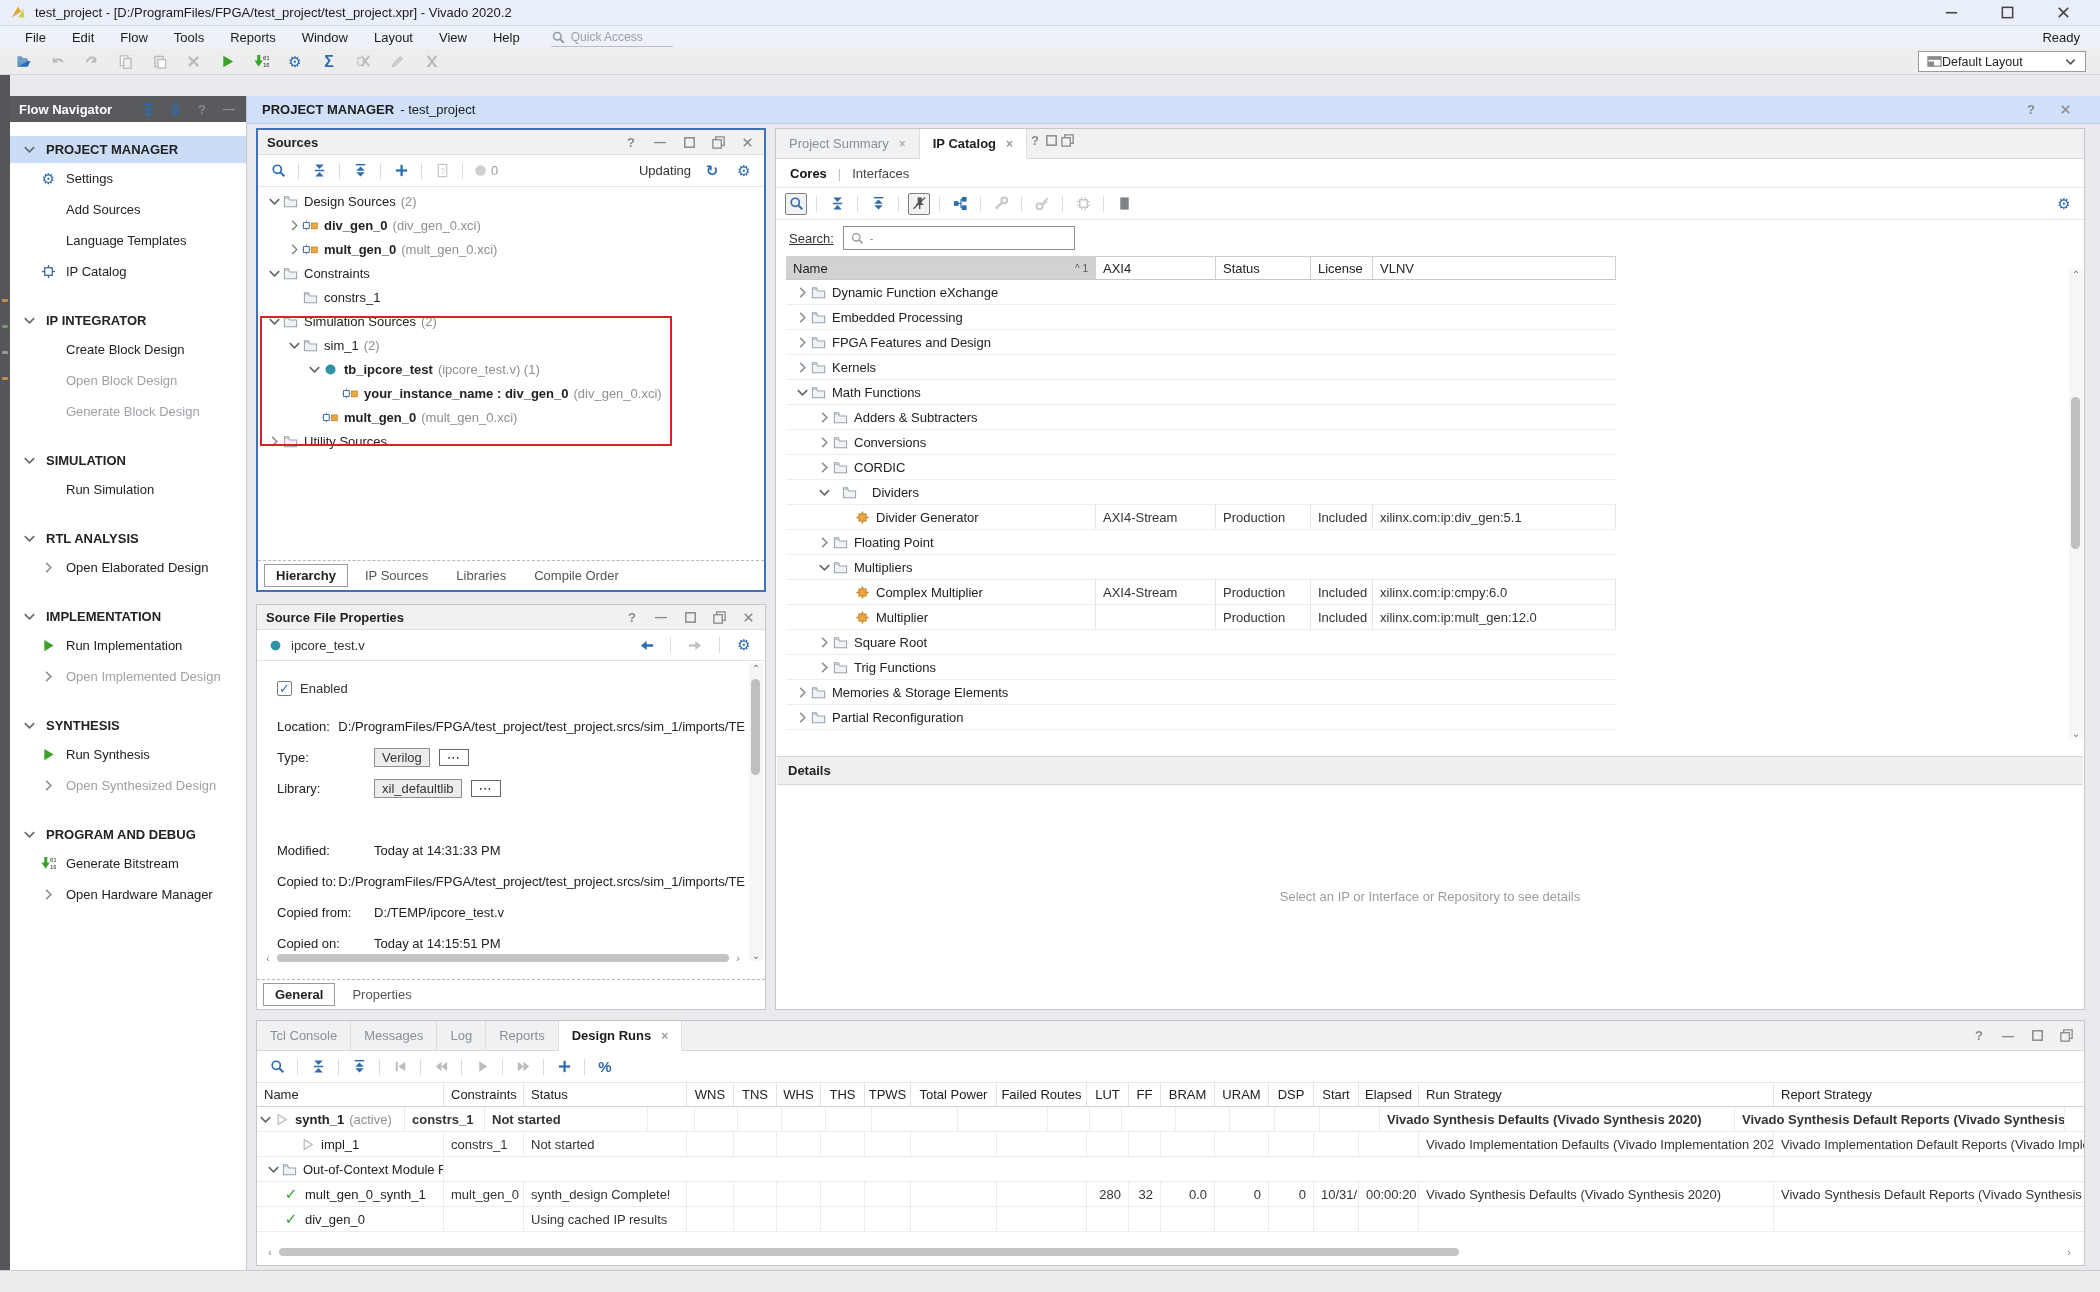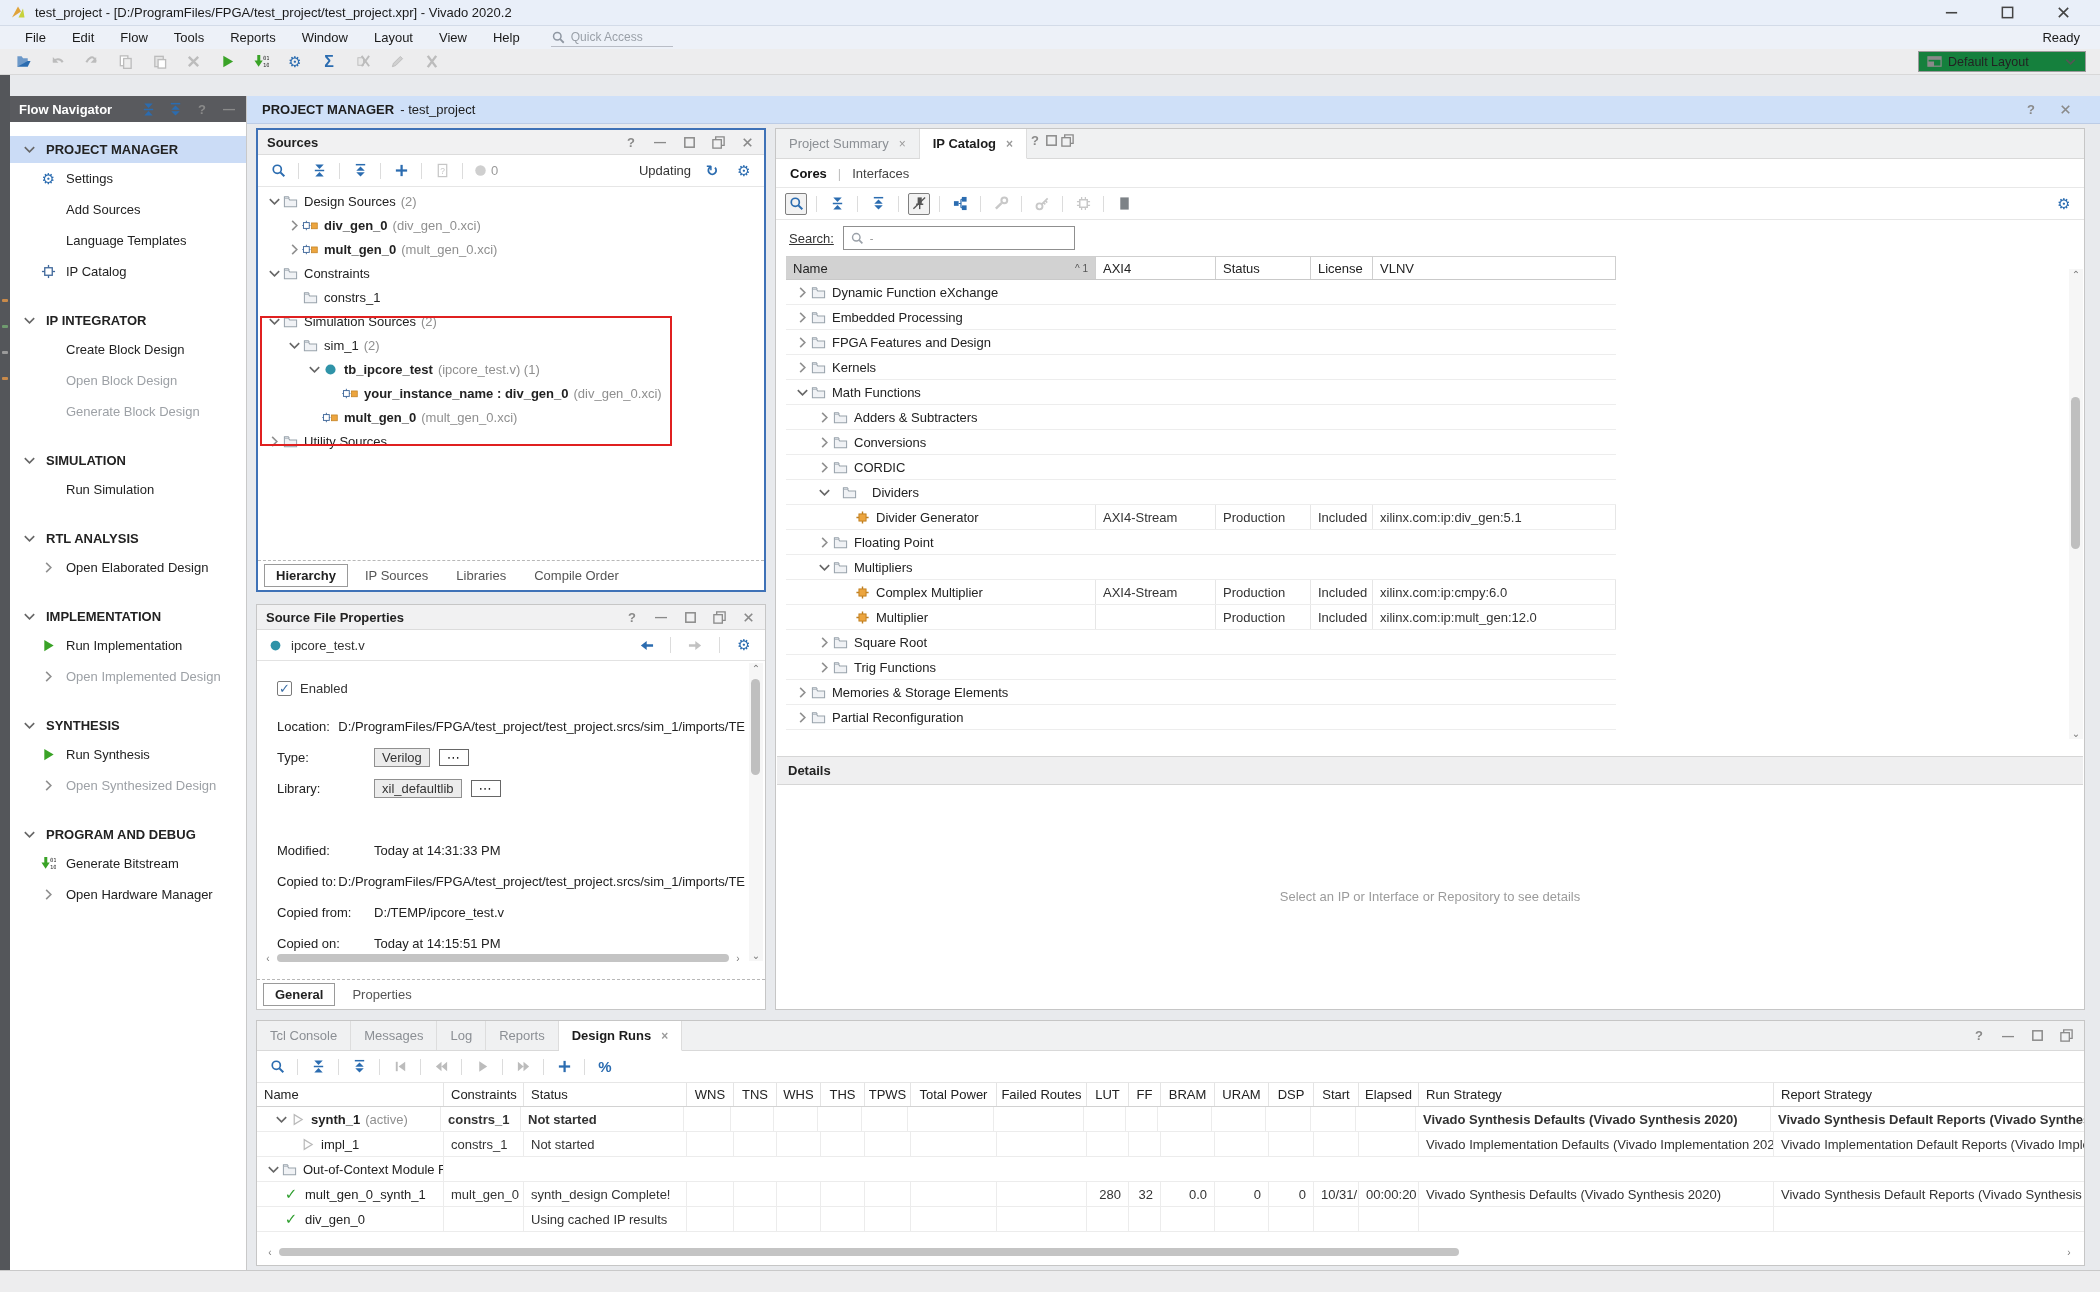--- a/index.html
+++ b/index.html
@@ -17,21 +17,21 @@
 
 .menubar{position:absolute;left:0;top:26px;width:2100px;height:23px;background:#edf1f8;display:flex;align-items:center;padding-left:12px}
 .menuitem{padding:0 13px;color:#1a1a1a;font-size:13px}
 .qa{margin-left:18px;width:122px;border-bottom:1px solid #b9bdc6;display:flex;align-items:center;gap:4px;height:19px}
 .qa input{border:0;outline:0;background:transparent;width:92px;font:12px "Liberation Sans",sans-serif;color:#555}
 .qa input::placeholder{color:#9aa0a8}
 .ready{margin-left:auto;margin-right:20px;color:#1a1a1a}
 
 .toolbar{position:absolute;left:0;top:49px;width:2100px;height:26px;background:#ededee;border-bottom:1px solid #d8d8d8;display:flex;align-items:center;padding-left:12px;gap:12px}
 .tbtn{width:22px;height:22px;display:flex;align-items:center;justify-content:center}
-.layoutdd{position:absolute;right:14px;top:51px;width:168px;height:21px;border:1px solid #9b9b9b;background:#15803d;display:flex;align-items:center;gap:6px;padding:0 7px;font-size:12.5px;color:#222}
+.layoutdd{position:absolute;right:14px;top:51px;width:168px;height:21px;border:1px solid #9b9b9b;background:#ffffff;display:flex;align-items:center;padding:0 7px;font-size:12.5px;color:#222}
 .layoutdd .cd{margin-left:auto}
 
 .leftstrip{position:absolute;left:0;top:75px;width:10px;height:1195px;background:#54565a}
 .fn{position:absolute;left:10px;top:96px;width:237px;height:1174px;background:#fff;border-right:1px solid #c9c9c9}
 .fnhead{height:26px;background:#595a5e;color:#fff;display:flex;align-items:center;padding:0 9px;font-weight:bold;font-size:13px}
 .fnhead .sp{margin-left:auto;display:flex;gap:11px;color:#cfcfcf;font-size:12px;align-items:center}
 .fnbody{padding-top:14px}
 .fnsec{margin-bottom:20px}
 .fnsech{display:flex;align-items:center;height:27px;font-weight:bold;font-size:13px;gap:9px;padding-left:11px;color:#222}
 .fnsech.sel{background:#cbdcf6}
@@ -1543,21 +1543,21 @@
         <div class="drhc" style="width: 32px; flex: 0 0 auto; justify-content: center;">FF</div>
         <div class="drhc" style="width: 54px; flex: 0 0 auto; justify-content: center;">BRAM</div>
         <div class="drhc" style="width: 54px; flex: 0 0 auto; justify-content: center;">URAM</div>
         <div class="drhc" style="width: 45px; flex: 0 0 auto; justify-content: center;">DSP</div>
         <div class="drhc" style="width: 45px; flex: 0 0 auto; justify-content: center;">Start</div>
         <div class="drhc" style="width: 60px; flex: 0 0 auto; justify-content: center;">Elapsed</div>
         <div class="drhc" style="width: 355px; flex: 0 0 auto;">Run Strategy</div>
         <div class="drhc" style="width: 330px; flex: 0 0 auto;">Report Strategy</div>
       </div>
       <div class="drrow bold">
-        <div class="drc" style="width: 184px; flex: 0 0 auto; padding-left: 16px;">
+        <div class="drc" style="width: 148px; flex: 0 0 auto; padding-left: 0;">
           <span class="chev">
             <svg viewBox="0 0 16 16" style="width:15px;height:15px">
               <path d="M3 5.5l5 5 5-5" fill="none" stroke="#666" stroke-width="1.7"></path>
             </svg>
           </span>
           <span class="icn">
             <svg viewBox="0 0 16 16" style="width:15px;height:15px">
               <path d="M4.5 2.8v10.4l8.5-5.2z" fill="#fdfdfd" stroke="#b9b9b9" stroke-width="1.3"></path>
             </svg>
           </span>

